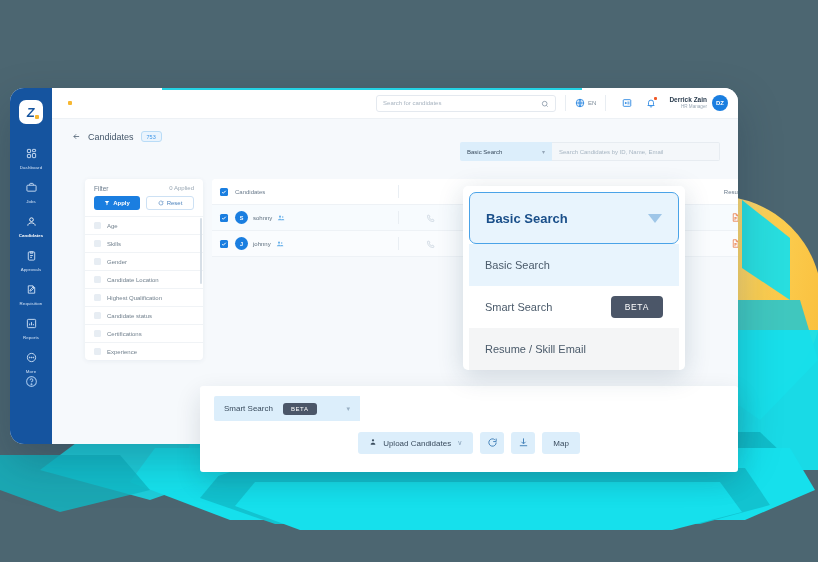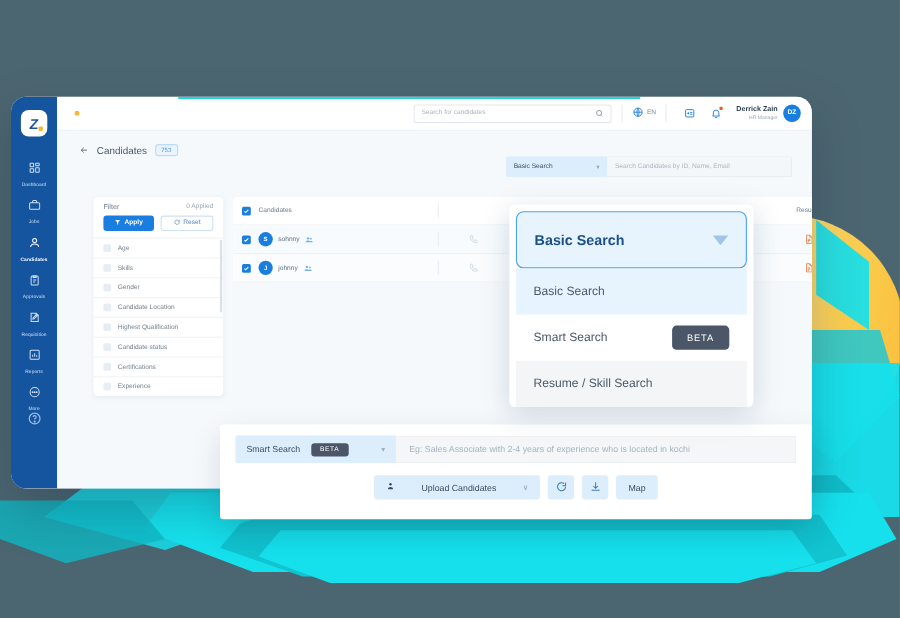--- a/index.html
+++ b/index.html
@@ -224,21 +224,21 @@
   .bb-beta { background: #4b5668; color: #fff; font-size: 6px; letter-spacing: .6px; padding: 3px 8px; border-radius: 3px; }
   .bb-caret { color: #9ab0c4; font-size: 7px; margin-left: auto; }
   .bb-input {
     flex: 1; background: #f4f6f8; border: 1px solid #eceff2; border-left: none;
     display: flex; align-items: center; padding: 0 12px; border-radius: 0 2px 2px 0;
   }
   .bb-input .ph { font-size: 8px; color: #a7b4c0; }
   .bb-actions { display: flex; align-items: center; justify-content: center; gap: 7px; margin-top: 11px; }
   .act {
     height: 22px; background: #dceefb; border-radius: 3px; display: flex; align-items: center;
-    gap: 24px; padding: 0 11px; font-size: 8px; color: #3a4c5e; cursor: pointer;
+    gap: 6px; padding: 0 11px; font-size: 8px; color: #3a4c5e; cursor: pointer;
   }
   .act.outline { background: #e9f4fd; border: 1px solid #9dcdf2; color: #2d7cc4; }
   .act.square { padding: 0; width: 24px; justify-content: center; color: #3a7bb5; }
   .act .caret { color: #8ba4bb; font-size: 7px; }
 </style>
 </head>
 <body>
 
 <div id="root">
 
@@ -607,34 +607,31 @@
       <span class="dd-tri"></span>
     </div>
     <div class="dd-opt sel">
       <span class="t">Basic Search</span>
     </div>
     <div class="dd-opt">
       <span class="t">Smart Search</span>
       <span class="beta">BETA</span>
     </div>
     <div class="dd-opt alt">
-      <span class="t">Resume / Skill Search</span>
+      <span class="t">Resume / Skill Email</span>
     </div>
   </div>
 
   <div class="bottombar">
     <div class="bb-search">
       <div class="bb-type">
         <span class="t">Smart Search</span>
         <span class="bb-beta">BETA</span>
         <span class="bb-caret">▾</span>
       </div>
-      <div class="bb-input">
-        <span class="ph">Eg: Sales Associate with 2-4 years of experience who is located in kochi</span>
-      </div>
     </div>
 
     <div class="bb-actions">
       <div class="act">
         <span>
           <svg width="8" height="8" viewBox="0 0 24 24" fill="currentColor">
             <circle cx="12" cy="7" r="3.4"></circle>
               <path d="M5 20c0-3.6 3.2-5.6 7-5.6s7 2 7 5.6z"></path>
           </svg>
         </span>

